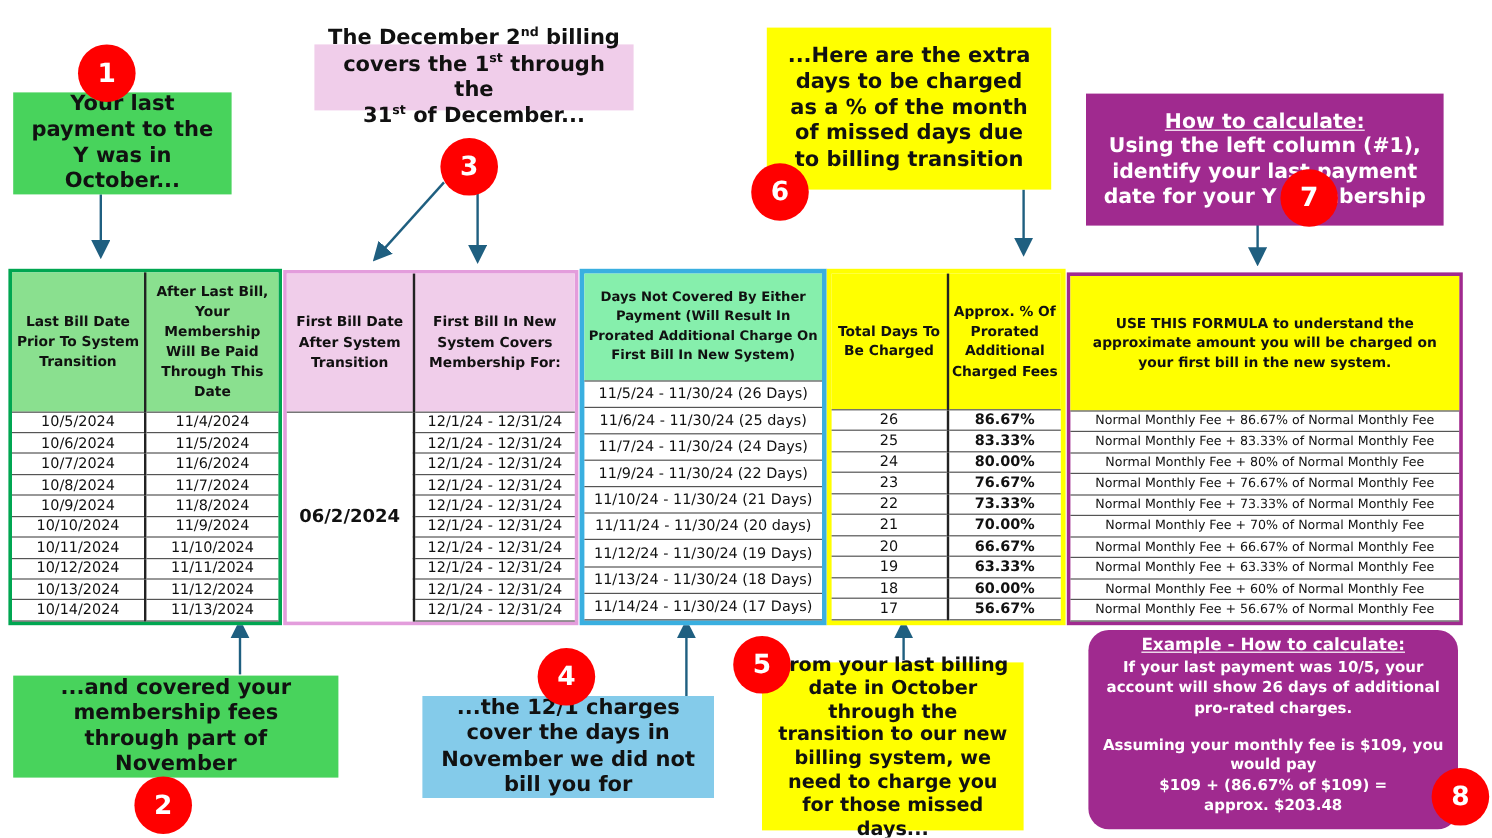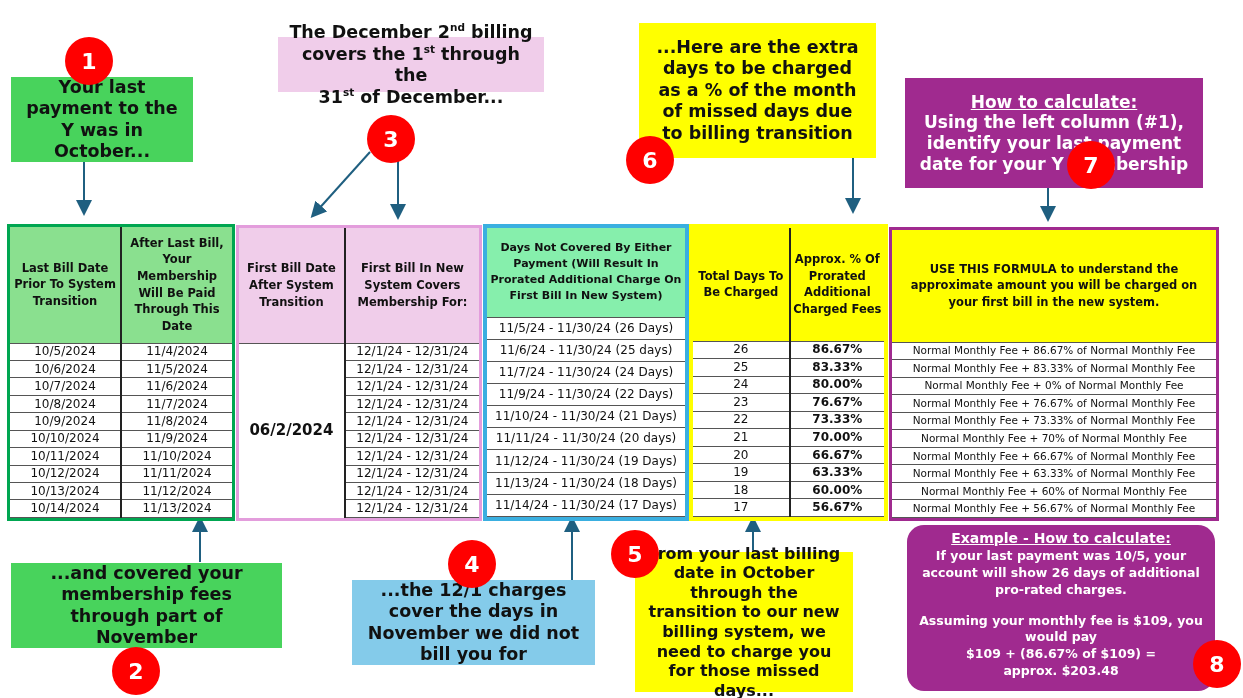--- a/index.html
+++ b/index.html
@@ -41,21 +41,21 @@
   <line x1="753" y1="550" x2="753" y2="524" stroke="#1f5f80" stroke-width="2" marker-end="url(#ah)"></line>
   <line x1="853" y1="158" x2="853" y2="206" stroke="#1f5f80" stroke-width="2" marker-end="url(#ah)"></line>
   <line x1="1048" y1="148" x2="1048" y2="214" stroke="#1f5f80" stroke-width="2" marker-end="url(#ah)"></line>
 </svg>
 
 <div class="callout green" style="left:11px;top:77px;width:182px;height:85px;font-size:17.5px;padding:4px 12px;">
   <span>Your last payment to the Y was in October...</span>
 </div>
 <div class="badge" style="left:65px;top:37px;">1</div>
 
-<div class="callout pink" style="left:262px;top:37px;width:266px;height:55px;font-size:17.5px;padding:0 6px;margin-left:16px;">
+<div class="callout pink" style="left:262px;top:37px;width:266px;height:55px;font-size:17.5px;padding:0 6px;">
   <div><span>The December 2</span><sup>nd</sup><span> billing</span></div>
   <div><span>covers the 1</span><sup>st</sup><span> through the</span></div>
   <div><span>31</span><sup>st</sup><span> of December...</span></div>
 </div>
 <div class="badge" style="left:367px;top:115px;">3</div>
 
 <div class="callout yellow" style="left:639px;top:23px;width:237px;height:135px;font-size:17.5px;padding:17px 14px;">
   <span>...Here are the extra days to be charged as a % of the month of missed days due to billing transition</span>
 </div>
 <div class="badge" style="left:626px;top:136px;">6</div>
@@ -263,21 +263,21 @@
     </tr>
       </thead>
     <tbody>
       <tr>
           <td class="small">Normal Monthly Fee + 86.67% of Normal Monthly Fee</td>
         </tr>
       <tr>
           <td class="small">Normal Monthly Fee + 83.33% of Normal Monthly Fee</td>
         </tr>
       <tr>
-          <td class="small">Normal Monthly Fee + 0% of Normal Monthly Fee</td>
+          <td class="small">Normal Monthly Fee + 80% of Normal Monthly Fee</td>
         </tr>
       <tr>
           <td class="small">Normal Monthly Fee + 76.67% of Normal Monthly Fee</td>
         </tr>
       <tr>
           <td class="small">Normal Monthly Fee + 73.33% of Normal Monthly Fee</td>
         </tr>
       <tr>
           <td class="small">Normal Monthly Fee + 70% of Normal Monthly Fee</td>
         </tr>

